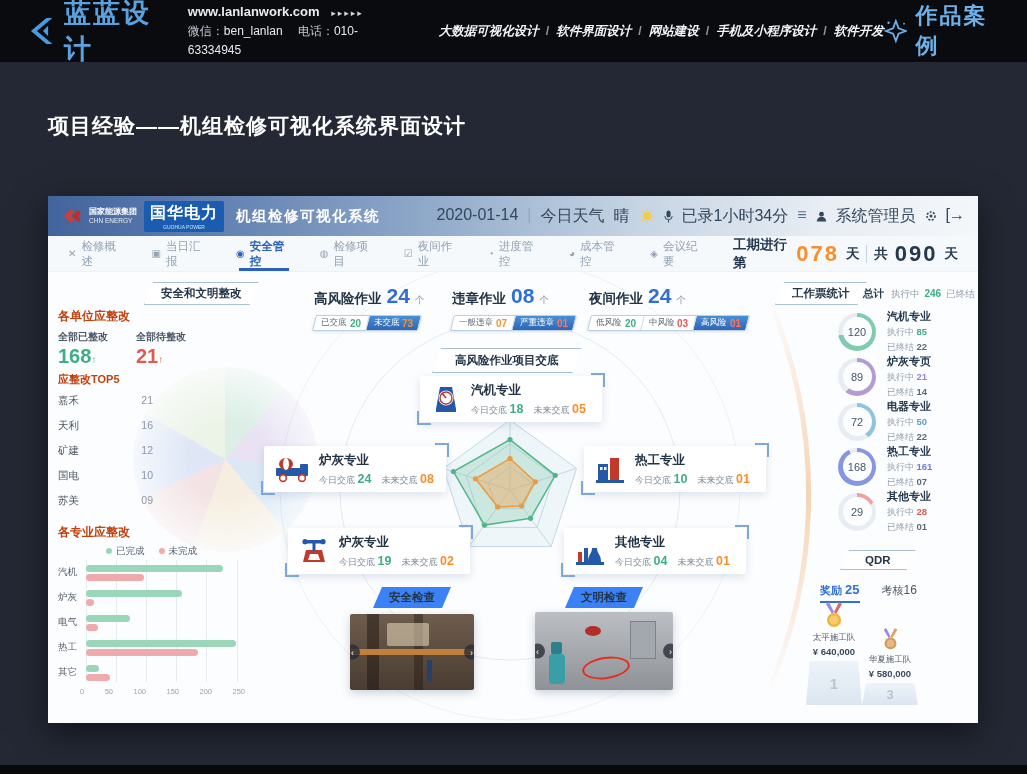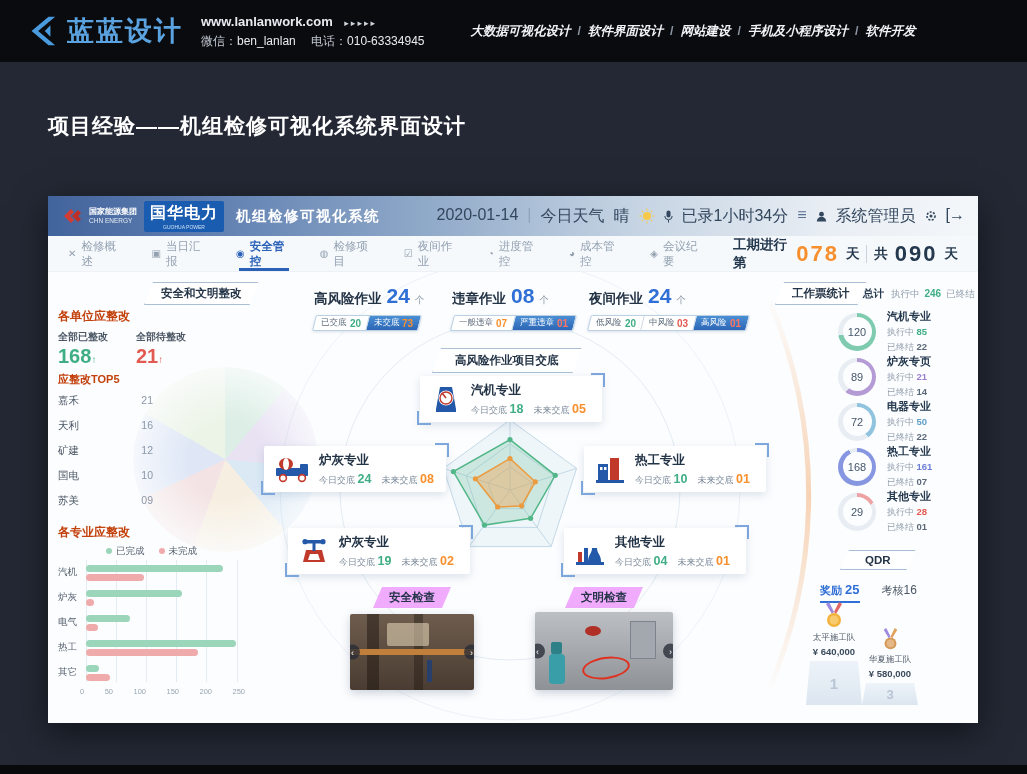--- a/index.html
+++ b/index.html
@@ -52,21 +52,21 @@
 
   
   .rose { position:absolute; left:85px; top:95px; width:185px; height:185px; border-radius:50%; opacity:.38;
     background:conic-gradient(#9fd3b8 0 40deg,#c3aede 40deg 95deg,#9cc2e4 95deg 140deg,#ecd3a8 140deg 200deg,#e4b3b3 200deg 245deg,#aabfe8 245deg 300deg,#cfe3bd 300deg 360deg);
     -webkit-mask:radial-gradient(circle,rgba(0,0,0,.9) 30%,rgba(0,0,0,.15) 75%); mask:radial-gradient(circle,rgba(0,0,0,.9) 30%,rgba(0,0,0,.15) 75%); }
   .bgsvg { position:absolute; inset:0; pointer-events:none; }
 
   
   .ribbon { position:absolute; background:#fff; border:1px solid #aabfd6; color:#243447; font-weight:bold;
     font-size:11.5px; padding:3px 16px; clip-path:polygon(9px 0,100% 0,calc(100% - 9px) 100%,0 100%); white-space:nowrap; }
-  .ribbon.gray { background:#f0abfc; border:none; }
+  .ribbon.gray { background:#3b82f6; border:none; }
 
   
   .sec-title { position:absolute; color:#c2410c; font-size:12px; font-weight:bold; }
   .tot-label { font-size:10px; color:#4a5664; font-weight:bold; }
   .tot-val { font-size:20px; font-weight:bold; line-height:1.2; }
   .g { color:#3fae85; } .r { color:#e25b52; } .o { color:#f78f2d; }
   .arrow-up { font-size:10px; }
   .top5-row { position:absolute; font-size:10.5px; color:#4a5664; width:95px; display:flex; }
   .top5-row .val { margin-left:auto; color:#8a97a8; }
   .legend { position:absolute; display:flex; gap:14px; font-size:9.5px; color:#55616e; align-items:center; }
@@ -146,20 +146,28 @@
       <span>www.lanlanwork.com</span>
       <span class="arrows">▸▸▸▸▸</span>
     </div>
     <div class="row2">
       <span class="dim">微信：</span><span>ben_lanlan</span>
       <span class="dim" style="margin-left:12px">电话：</span><span>010-63334945</span>
     </div>
   </div>
   <div class="services">
     <span>大数据可视化设计</span><i class="sep">/</i><span>软件界面设计</span><i class="sep">/</i><span>网站建设</span><i class="sep">/</i><span>手机及小程序设计</span><i class="sep">/</i><span>软件开发</span>
+  </div>
+  <div class="portfolio">
+    <svg width="26" height="26" viewBox="0 0 26 26">
+      <polygon points="13,2 16,10 24,13 16,16 13,24 10,16 2,13 10,10" fill="none" stroke="#6db1ea" stroke-width="2"></polygon>
+      <circle cx="5" cy="4" r="1.3" fill="#6db1ea"></circle>
+        <circle cx="22" cy="5" r="1" fill="#6db1ea"></circle>
+    </svg>
+    <span>作品案例</span>
   </div>
 </header>
 
 <h1 class="page-title">项目经验——机组检修可视化系统界面设计</h1>
 
 <div class="dashboard">
 
   <div class="dash-header">
     <div class="org">
       <svg width="22" height="20" viewBox="0 0 22 20">

